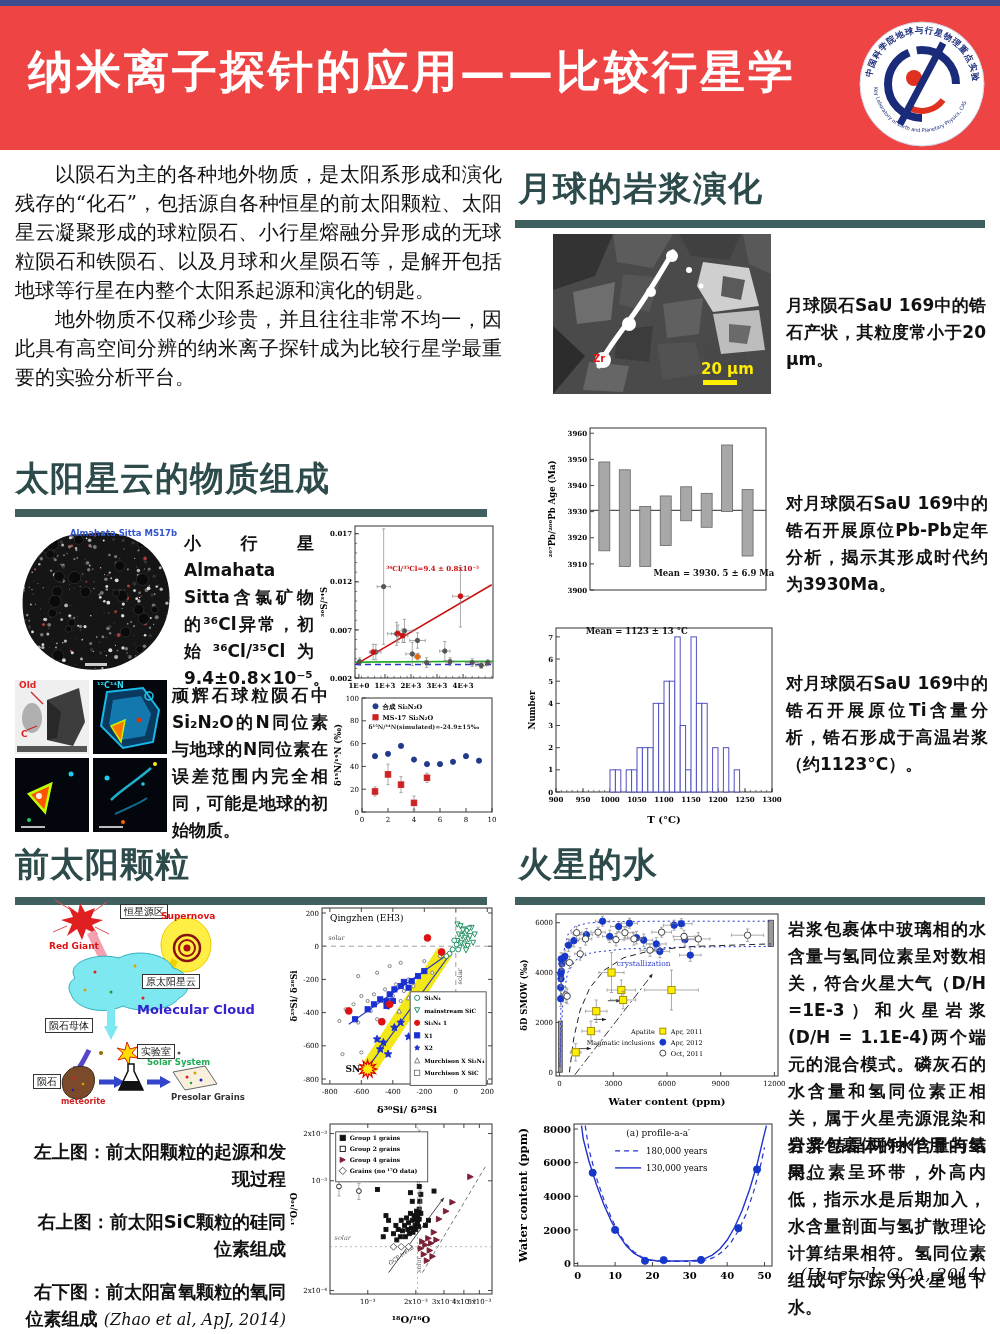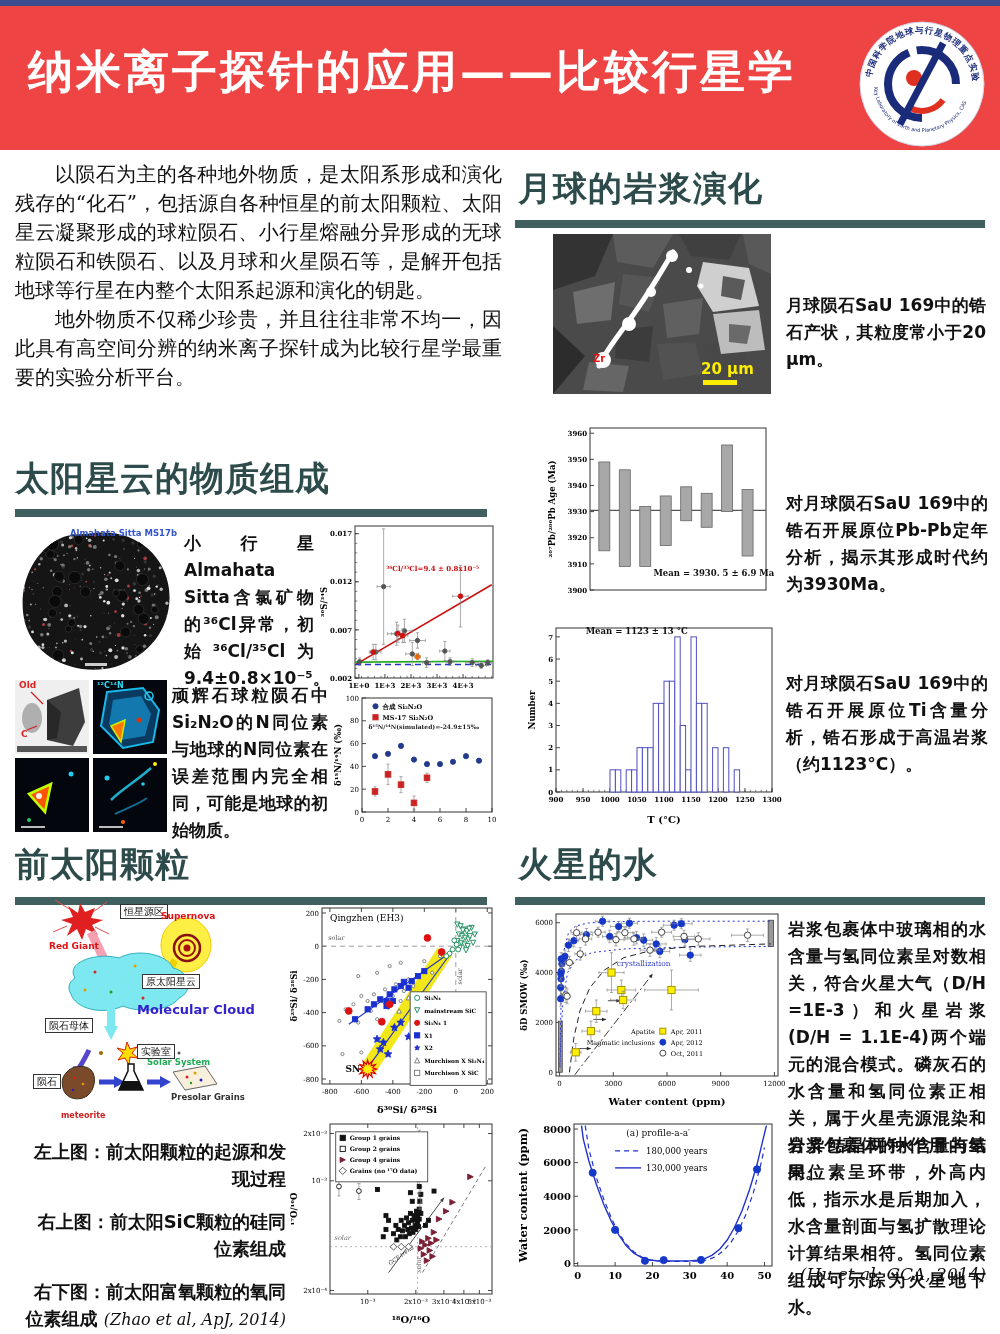--- a/index.html
+++ b/index.html
@@ -805,21 +805,21 @@
     </svg>
     <span class="boxlbl" style="left:105px;top:4px;">恒星源区</span>
     <span class="lbl" style="left:34px;top:42px;font-size:9px;font-weight:bold;color:#dd1111;">Red Giant</span>
     <span class="lbl" style="left:146px;top:12px;font-size:9px;font-weight:bold;color:#dd1111;">Supernova</span>
     <span class="boxlbl" style="left:86px;top:74px;margin-left:41px;">原太阳星云</span>
     <span class="lbl" style="left:122px;top:103px;font-size:13px;font-weight:bold;color:#3322cc;">Molecular Cloud</span>
     <span class="boxlbl" style="left:30px;top:118px;">陨石母体</span>
     <span class="lbl" style="left:132px;top:158px;font-size:8.5px;font-weight:bold;color:#22aa55;">Solar System</span>
     <span class="boxlbl" style="left:122px;top:144px;">实验室</span>
     <span class="boxlbl" style="left:18px;top:174px;">陨石</span>
-    <span class="lbl" style="left:46px;top:212px;font-size:8px;font-weight:bold;color:#cc2222;">meteorite</span>
+    <span class="lbl" style="left:46px;top:198px;font-size:8px;font-weight:bold;color:#cc2222;">meteorite</span>
     <span class="lbl" style="left:156px;top:193px;font-size:8.5px;font-weight:bold;color:#333;">Presolar Grains</span>
   </div>
 
   <div class="chart" style="left:288px;top:900px;width:212px;height:216px;">
       <svg width="212" height="216">
         <rect x="34" y="8" width="170" height="176" fill="#fff" stroke="#333" stroke-width="1"></rect>
         <line x1="41.87037037037037" y1="184" x2="41.87037037037037" y2="180" stroke="#333" stroke-width="0.9"></line>
         <line x1="41.87037037037037" y1="8" x2="41.87037037037037" y2="12" stroke="#333" stroke-width="0.9"></line>
         <text x="41.87037037037037" y="194" fill="#000" font-size="7" text-anchor="middle" font-family="&quot;DejaVu Serif&quot;,serif">-800</text>
         <line x1="73.35185185185185" y1="184" x2="73.35185185185185" y2="180" stroke="#333" stroke-width="0.9"></line>

